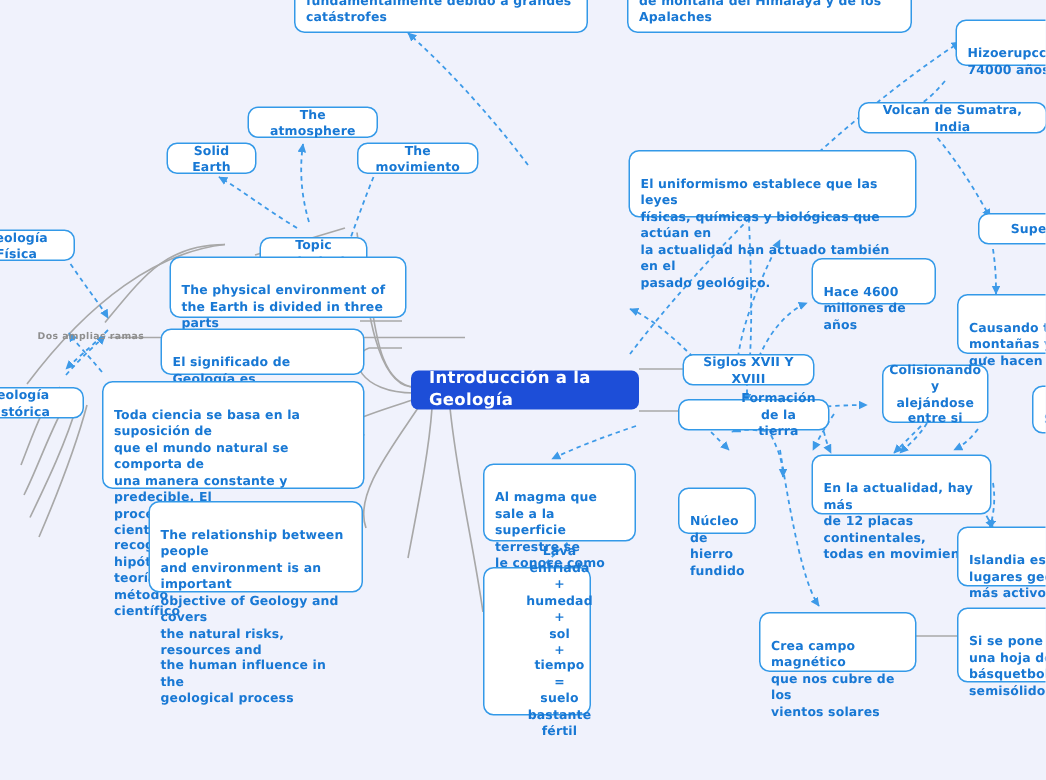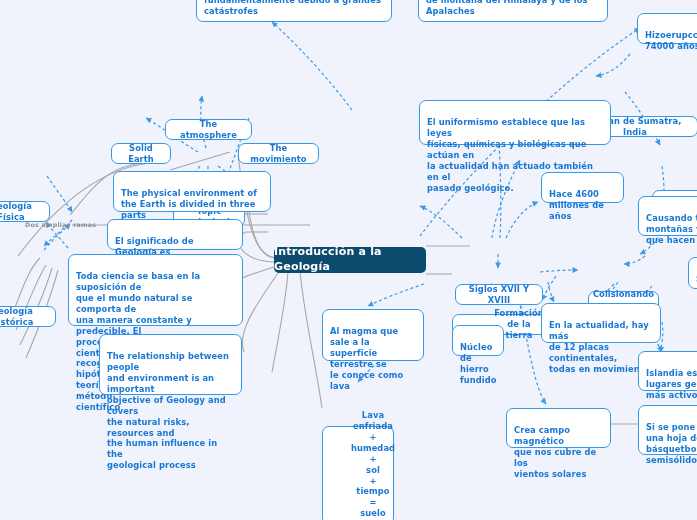--- a/index.html
+++ b/index.html
@@ -36,38 +36,37 @@
     border-radius: 7px;
     color: #1878d4;
     font-weight: bold;
     font-size: 8.3px;
     line-height: 1.32;
     padding: 5px 7px;
     letter-spacing: 0.1px;
     white-space: pre-line;
   }
   .node.center {
-    background: #0c4a6e;
+    background: #1d4ed8;
     border: none;
     color: #ffffff;
     font-size: 11px;
     font-weight: bold;
     border-radius: 5px;
-    padding: 0;
+    padding: 12px;
     display: flex;
     align-items: center;
     justify-content: center;
     letter-spacing: 0.2px;
   }
   .node.c {
     display: flex;
     align-items: center;
     justify-content: center;
     text-align: center;
-    margin-top: 48px;
   }
   .node.l {
     display: block;
     text-align: left;
   }
   .edge-label {
     position: absolute;
     color: #8f8f8f;
     font-size: 6.2px;
     font-weight: bold;

